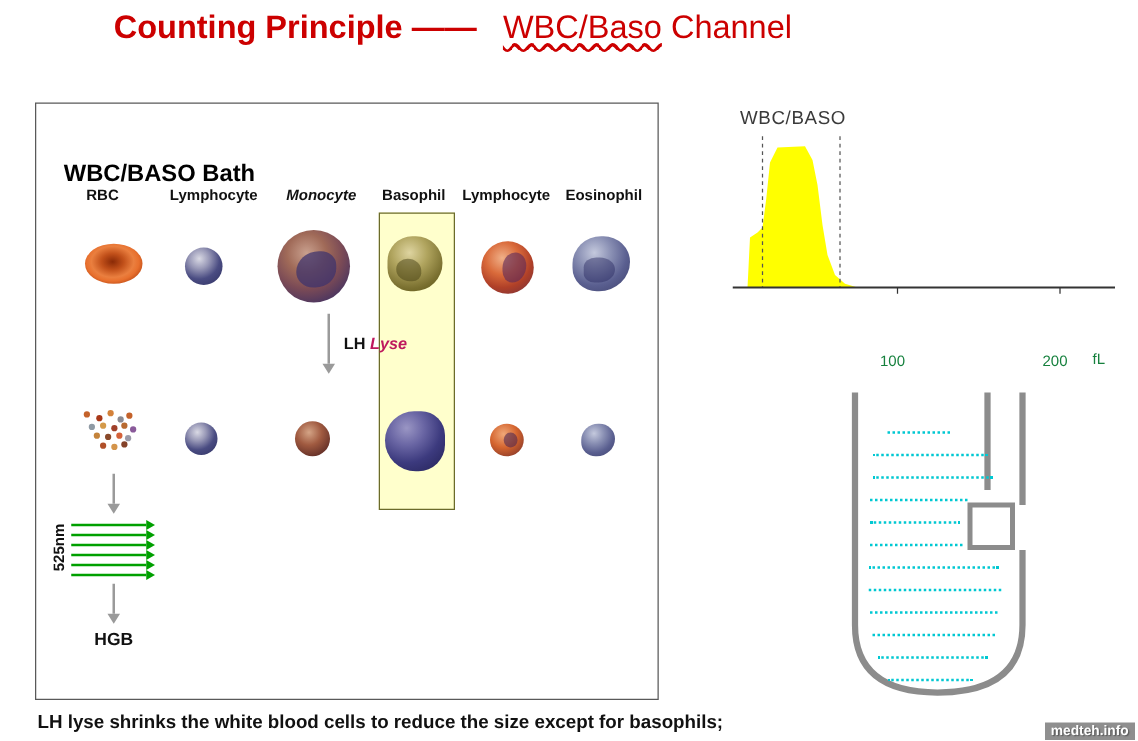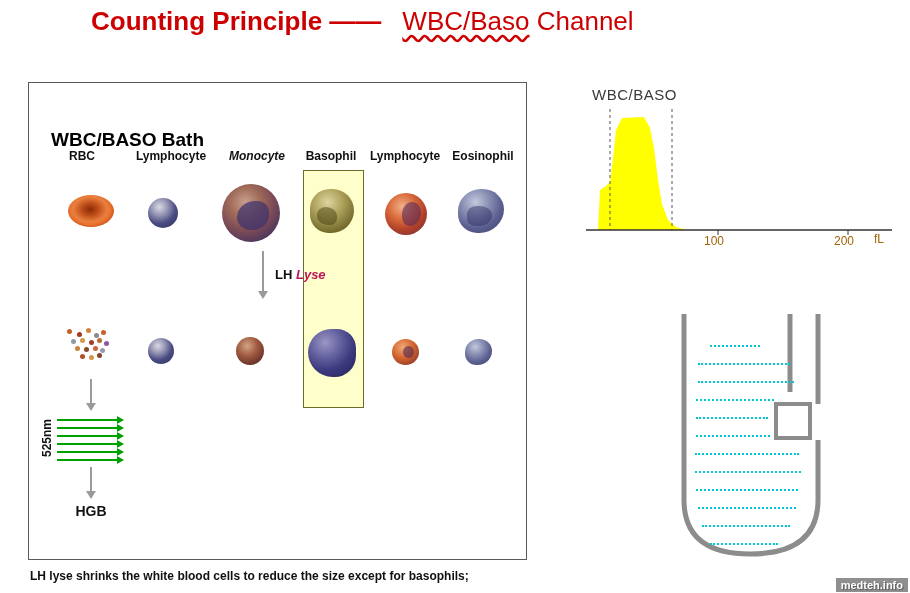--- a/index.html
+++ b/index.html
@@ -79,31 +79,31 @@
   .ga0{top:336px;} .ga1{top:344px;} .ga2{top:352px;} .ga3{top:360px;} .ga4{top:368px;} .ga5{top:376px;}
 
   .wavelength{position:absolute;left:-12px;top:348px;width:60px;height:14px;text-align:center;
     font-size:12px;font-weight:bold;transform:rotate(-90deg);transform-origin:center;}
   .hgb{position:absolute;left:36px;top:420px;width:52px;text-align:center;font-size:14px;font-weight:bold;}
 
   
   .hist{position:absolute;left:586px;top:86px;width:322px;height:166px;}
   .hist-title{position:absolute;left:6px;top:0;font-size:15px;color:#3a3a3a;letter-spacing:.5px;}
   .hist-svg{position:absolute;left:0;top:18px;}
-  .tick-label{position:absolute;font-size:12px;color:#a16207;}
+  .tick-label{position:absolute;font-size:12px;color:#15803d;margin-top:48px;}
   .tick-100{left:118px;top:148px;}
   .tick-200{left:248px;top:148px;}
   .tick-fl{left:288px;top:146px;}
 
   
   .beaker{position:absolute;left:662px;top:300px;width:200px;height:285px;}
   .dots{position:absolute;height:0;border-top:2px dotted #00c8d2;}
 
   
-  .caption{position:absolute;left:30px;top:569px;font-size:12px;font-weight:bold;color:#111;}
+  .caption{position:absolute;left:30px;top:569px;font-size:15px;font-weight:bold;color:#111;}
   .watermark{position:absolute;right:2px;bottom:1px;background:#8f8f8f;color:#fff;
     font-size:11px;font-weight:bold;padding:1px 5px;text-shadow:1px 1px 1px #555;}
 </style>
 </head>
 <body>
 
 <div class="slide">
 
   <h1 class="title"><span class="title-bold">Counting Principle ——</span><span class="title-thin"><span class="squiggly">WBC/Baso</span><span> Channel</span></span></h1>
 

